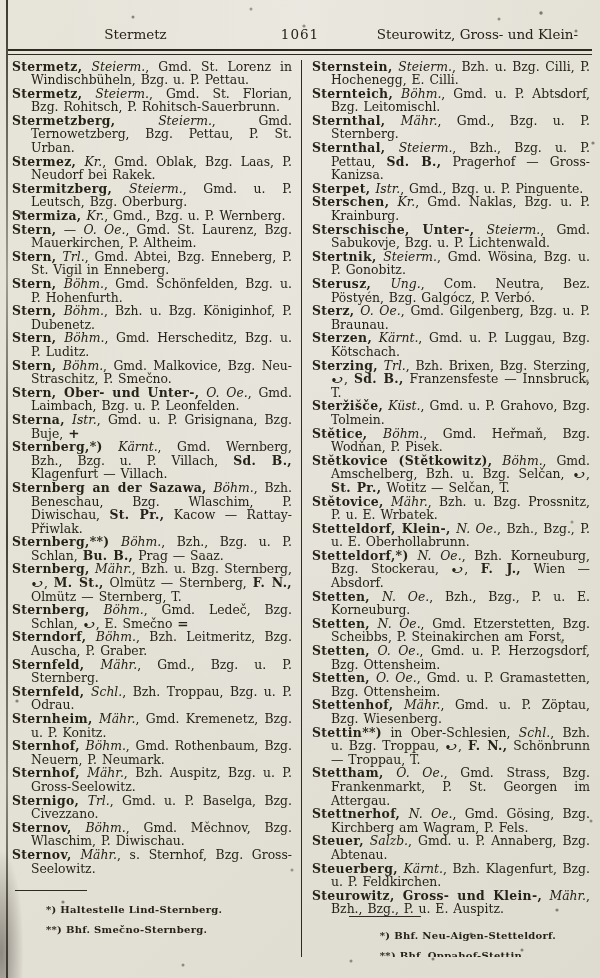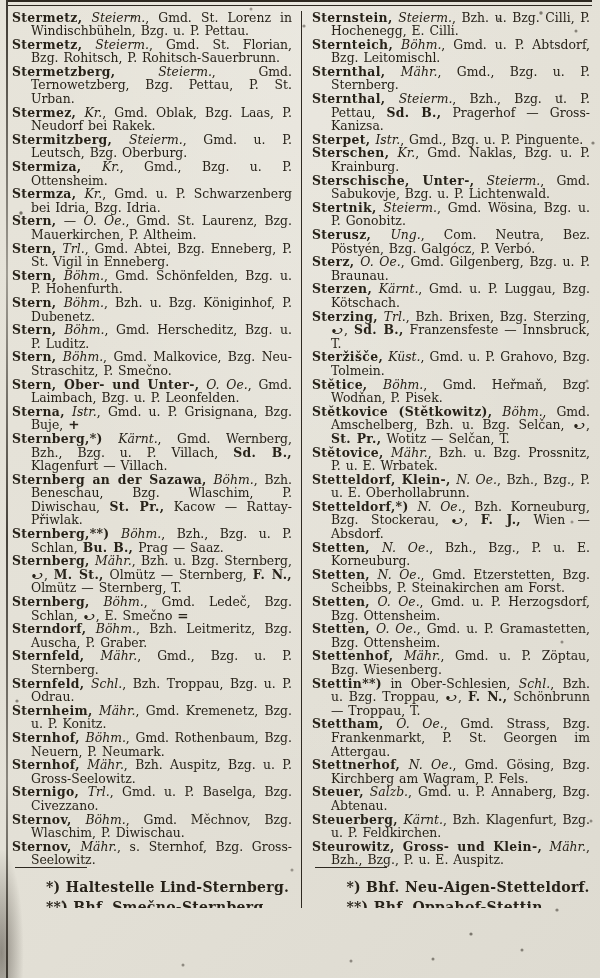--- a/index.html
+++ b/index.html
@@ -45,44 +45,48 @@
   .col-left{padding-right:9px;}
   .col-right{border-left:1.3px solid #2e2921;padding-left:10px;align-items:center;}
   .entry{font-size:12.4px;line-height:13.6px;text-align:justify;
     padding-left:19px;text-indent:-19px;word-spacing:1px;}
   .seg-b{font-weight:bold;letter-spacing:.35px;}
   .seg-i{font-style:italic;}
   .seg-s{font-size:13.5px;font-weight:bold;}
   .posthorn{display:inline-block;width:13px;height:8px;color:#272219;}
   .posthorn svg{display:block;transform:translateY(1px);}
   
-  .footnotes{margin-top:auto;padding-bottom:16px;font-size:14px;font-weight:bold;}
+  .footnotes{margin-top:auto;padding-bottom:16px;font-size:10px;font-weight:bold;}
   .foot-rule{width:72px;border-top:1.2px solid #2e2921;margin:0 0 9px 3px;}
   .footnote{padding-left:34px;line-height:20.5px;letter-spacing:.3px;}
 </style>
 </head>
 <body>
 
 <div class="page">
   <div class="edge-line"></div>
   <div class="stain"></div>
   <div class="speckles"></div>
 
+  <header>
+    <div class="head-left">Stermetz</div>
+    <div class="head-center">1061</div>
+    <div class="head-right">Steurowitz, Gross- und Klein-</div>
+  </header>
   <div class="rule-double"></div>
 
   <main>
     <section class="col col-left">
       <div class="entries">
           <div class="entry"><span class="seg-b">Stermetz,</span><span class="seg-i"> Steierm.</span><span class="seg-n">, Gmd. St. Lorenz in Windischbüheln, Bzg. u. P. Pettau.</span></div>
           <div class="entry"><span class="seg-b">Stermetz,</span><span class="seg-i"> Steierm.</span><span class="seg-n">, Gmd. St. Florian, Bzg. Rohitsch, P. Rohitsch-Sauerbrunn.</span></div>
           <div class="entry"><span class="seg-b">Stermetzberg,</span><span class="seg-i"> Steierm.</span><span class="seg-n">, Gmd. Ternowetzberg, Bzg. Pettau, P. St. Urban.</span></div>
           <div class="entry"><span class="seg-b">Stermez,</span><span class="seg-i"> Kr.</span><span class="seg-n">, Gmd. Oblak, Bzg. Laas, P. Neudorf bei Rakek.</span></div>
           <div class="entry"><span class="seg-b">Stermitzberg,</span><span class="seg-i"> Steierm.</span><span class="seg-n">, Gmd. u. P. Leutsch, Bzg. Oberburg.</span></div>
-          <div class="entry"><span class="seg-b">Stermiza,</span><span class="seg-i"> Kr.</span><span class="seg-n">, Gmd., Bzg. u. P. Ottensheim.</span></div>
-          <div class="entry"><span class="seg-b">Stermza,</span><span class="seg-i"> Kr.</span><span class="seg-n">, Gmd. u. P. Schwarzenberg bei Idria, Bzg. Idria.</span></div>
+          <div class="entry"><span class="seg-b">Stermiza,</span><span class="seg-i"> Kr.</span><span class="seg-n">, Gmd., Bzg. u. P. Wernberg.</span></div>
           <div class="entry"><span class="seg-b">Stern,</span><span class="seg-n"> — </span><span class="seg-i">O. Oe.</span><span class="seg-n">, Gmd. St. Laurenz, Bzg. Mauerkirchen, P. Altheim.</span></div>
           <div class="entry"><span class="seg-b">Stern,</span><span class="seg-i"> Trl.</span><span class="seg-n">, Gmd. Abtei, Bzg. Enneberg, P. St. Vigil in Enneberg.</span></div>
           <div class="entry"><span class="seg-b">Stern,</span><span class="seg-i"> Böhm.</span><span class="seg-n">, Gmd. Schönfelden, Bzg. u. P. Hohenfurth.</span></div>
           <div class="entry"><span class="seg-b">Stern,</span><span class="seg-i"> Böhm.</span><span class="seg-n">, Bzh. u. Bzg. Königinhof, P. Dubenetz.</span></div>
           <div class="entry"><span class="seg-b">Stern,</span><span class="seg-i"> Böhm.</span><span class="seg-n">, Gmd. Herscheditz, Bzg. u. P. Luditz.</span></div>
           <div class="entry"><span class="seg-b">Stern,</span><span class="seg-i"> Böhm.</span><span class="seg-n">, Gmd. Malkovice, Bzg. Neu-Straschitz, P. Smečno.</span></div>
           <div class="entry"><span class="seg-b">Stern, Ober- und Unter-,</span><span class="seg-i"> O. Oe.</span><span class="seg-n">, Gmd. Laimbach, Bzg. u. P. Leonfelden.</span></div>
           <div class="entry"><span class="seg-b">Sterna,</span><span class="seg-i"> Istr.</span><span class="seg-n">, Gmd. u. P. Grisignana, Bzg. Buje, </span><span class="seg-s">+</span></div>
           <div class="entry"><span class="seg-b">Sternberg,*)</span><span class="seg-i"> Kärnt.</span><span class="seg-n">, Gmd. Wernberg, Bzh., Bzg. u. P. Villach, </span><span class="seg-b">Sd. B.,</span><span class="seg-n"> Klagenfurt — Villach.</span></div>
           <div class="entry"><span class="seg-b">Sternberg an der Sazawa,</span><span class="seg-i"> Böhm.</span><span class="seg-n">, Bzh. Beneschau, Bzg. Wlaschim, P. Diwischau, </span><span class="seg-b">St. Pr.,</span><span class="seg-n"> Kacow — Rattay-Přiwlak.</span></div>

